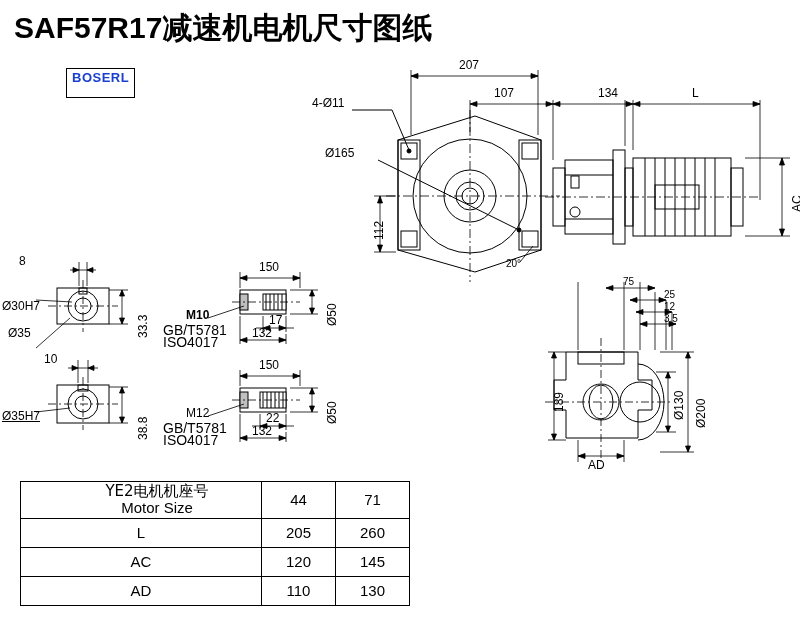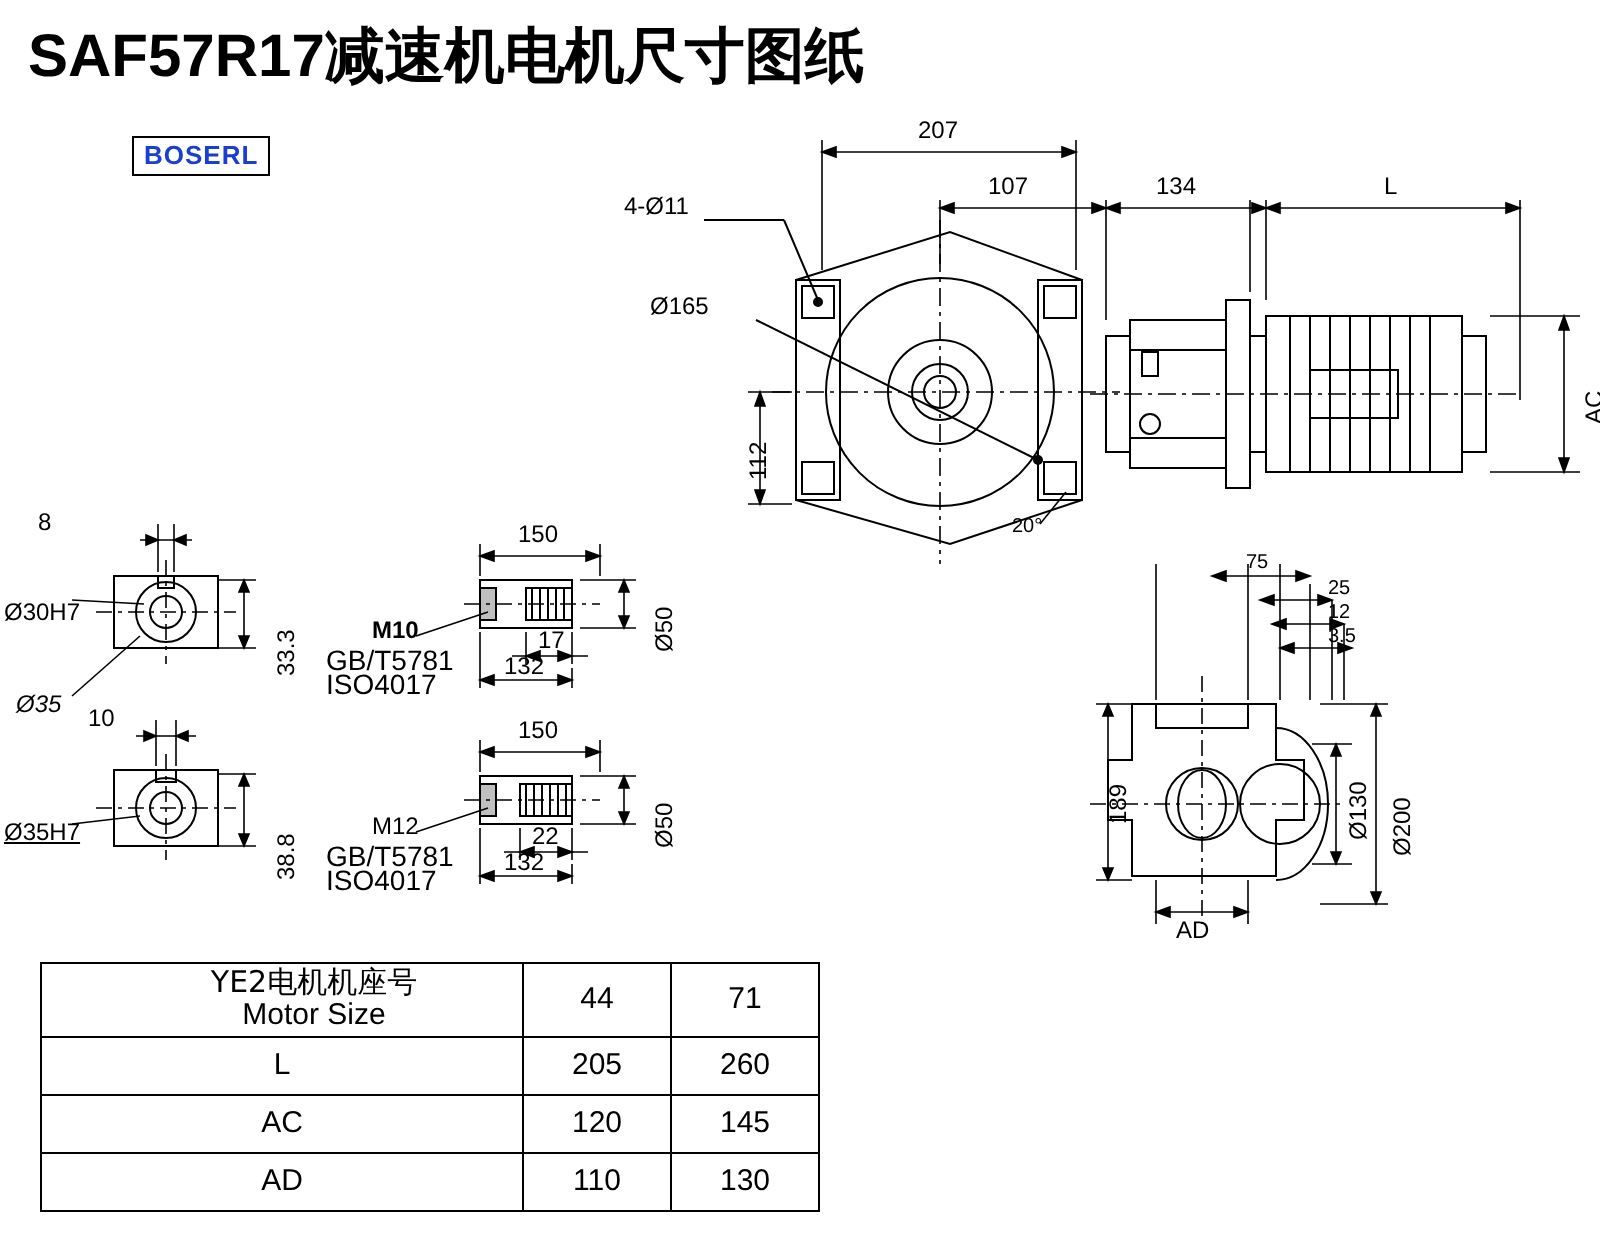--- a/index.html
+++ b/index.html
@@ -16,21 +16,21 @@
   .title{
     position:absolute;left:14px;top:8px;
     font-size:30px;font-weight:bold;
     letter-spacing:0px;
     white-space:nowrap;
   }
 
   .logo{
     position:absolute;left:66px;top:68px;
     border:1px solid #000;
-    padding:1px 5px 2px 5px;
+    padding:1px 5px 12px 5px;
     font-size:13px;font-weight:bold;
     color:#1a3fd0;
     letter-spacing:0.5px;
     background:#fff;
   }
 
   
   .dim{
     position:absolute;
     font-size:12px;
@@ -413,32 +413,32 @@
           <path d="M640,324 l7,-2.5 v5 z" fill="#000"></path>
           <path d="M676,324 l-7,-2.5 v5 z" fill="#000"></path>
         </g>
       </g>
 
     </g>
   </svg>
 
   <div class="dim" style="left:459px;top:58px;">207</div>
   <div class="dim" style="left:494px;top:86px;">107</div>
-  <div class="dim" style="left:578px;top:86px;text-align:right;">134</div>
+  <div class="dim" style="left:598px;top:86px;text-align:right;">134</div>
   <div class="dim" style="left:692px;top:86px;">L</div>
   <div class="dim" style="left:312px;top:96px;">4-Ø11</div>
   <div class="dim" style="left:325px;top:146px;">Ø165</div>
   <div class="dim vert" style="left:372px;top:240px;">112</div>
   <div class="dim vert" style="left:790px;top:212px;">AC</div>
   <div class="dim small" style="left:506px;top:258px;">20°</div>
 
   <div class="dim" style="left:19px;top:254px;">8</div>
   <div class="dim" style="left:2px;top:299px;">Ø30H7</div>
   <div class="dim vert" style="left:136px;top:338px;">33.3</div>
-  <div class="dim" style="left:8px;top:345px;font-style:italic;">Ø35</div>
+  <div class="dim" style="left:8px;top:326px;">Ø35</div>
 
   <div class="dim" style="left:44px;top:352px;">10</div>
   <div class="dim" style="left:2px;top:409px;text-decoration:underline;">Ø35H7</div>
   <div class="dim vert" style="left:136px;top:440px;">38.8</div>
 
   <div class="dim" style="left:259px;top:260px;">150</div>
   <div class="dim" style="left:269px;top:313px;">17</div>
   <div class="dim" style="left:252px;top:326px;">132</div>
   <div class="dim vert" style="left:325px;top:326px;">Ø50</div>
   <div class="dim" style="left:186px;top:308px;font-weight:bold;">M10</div>

